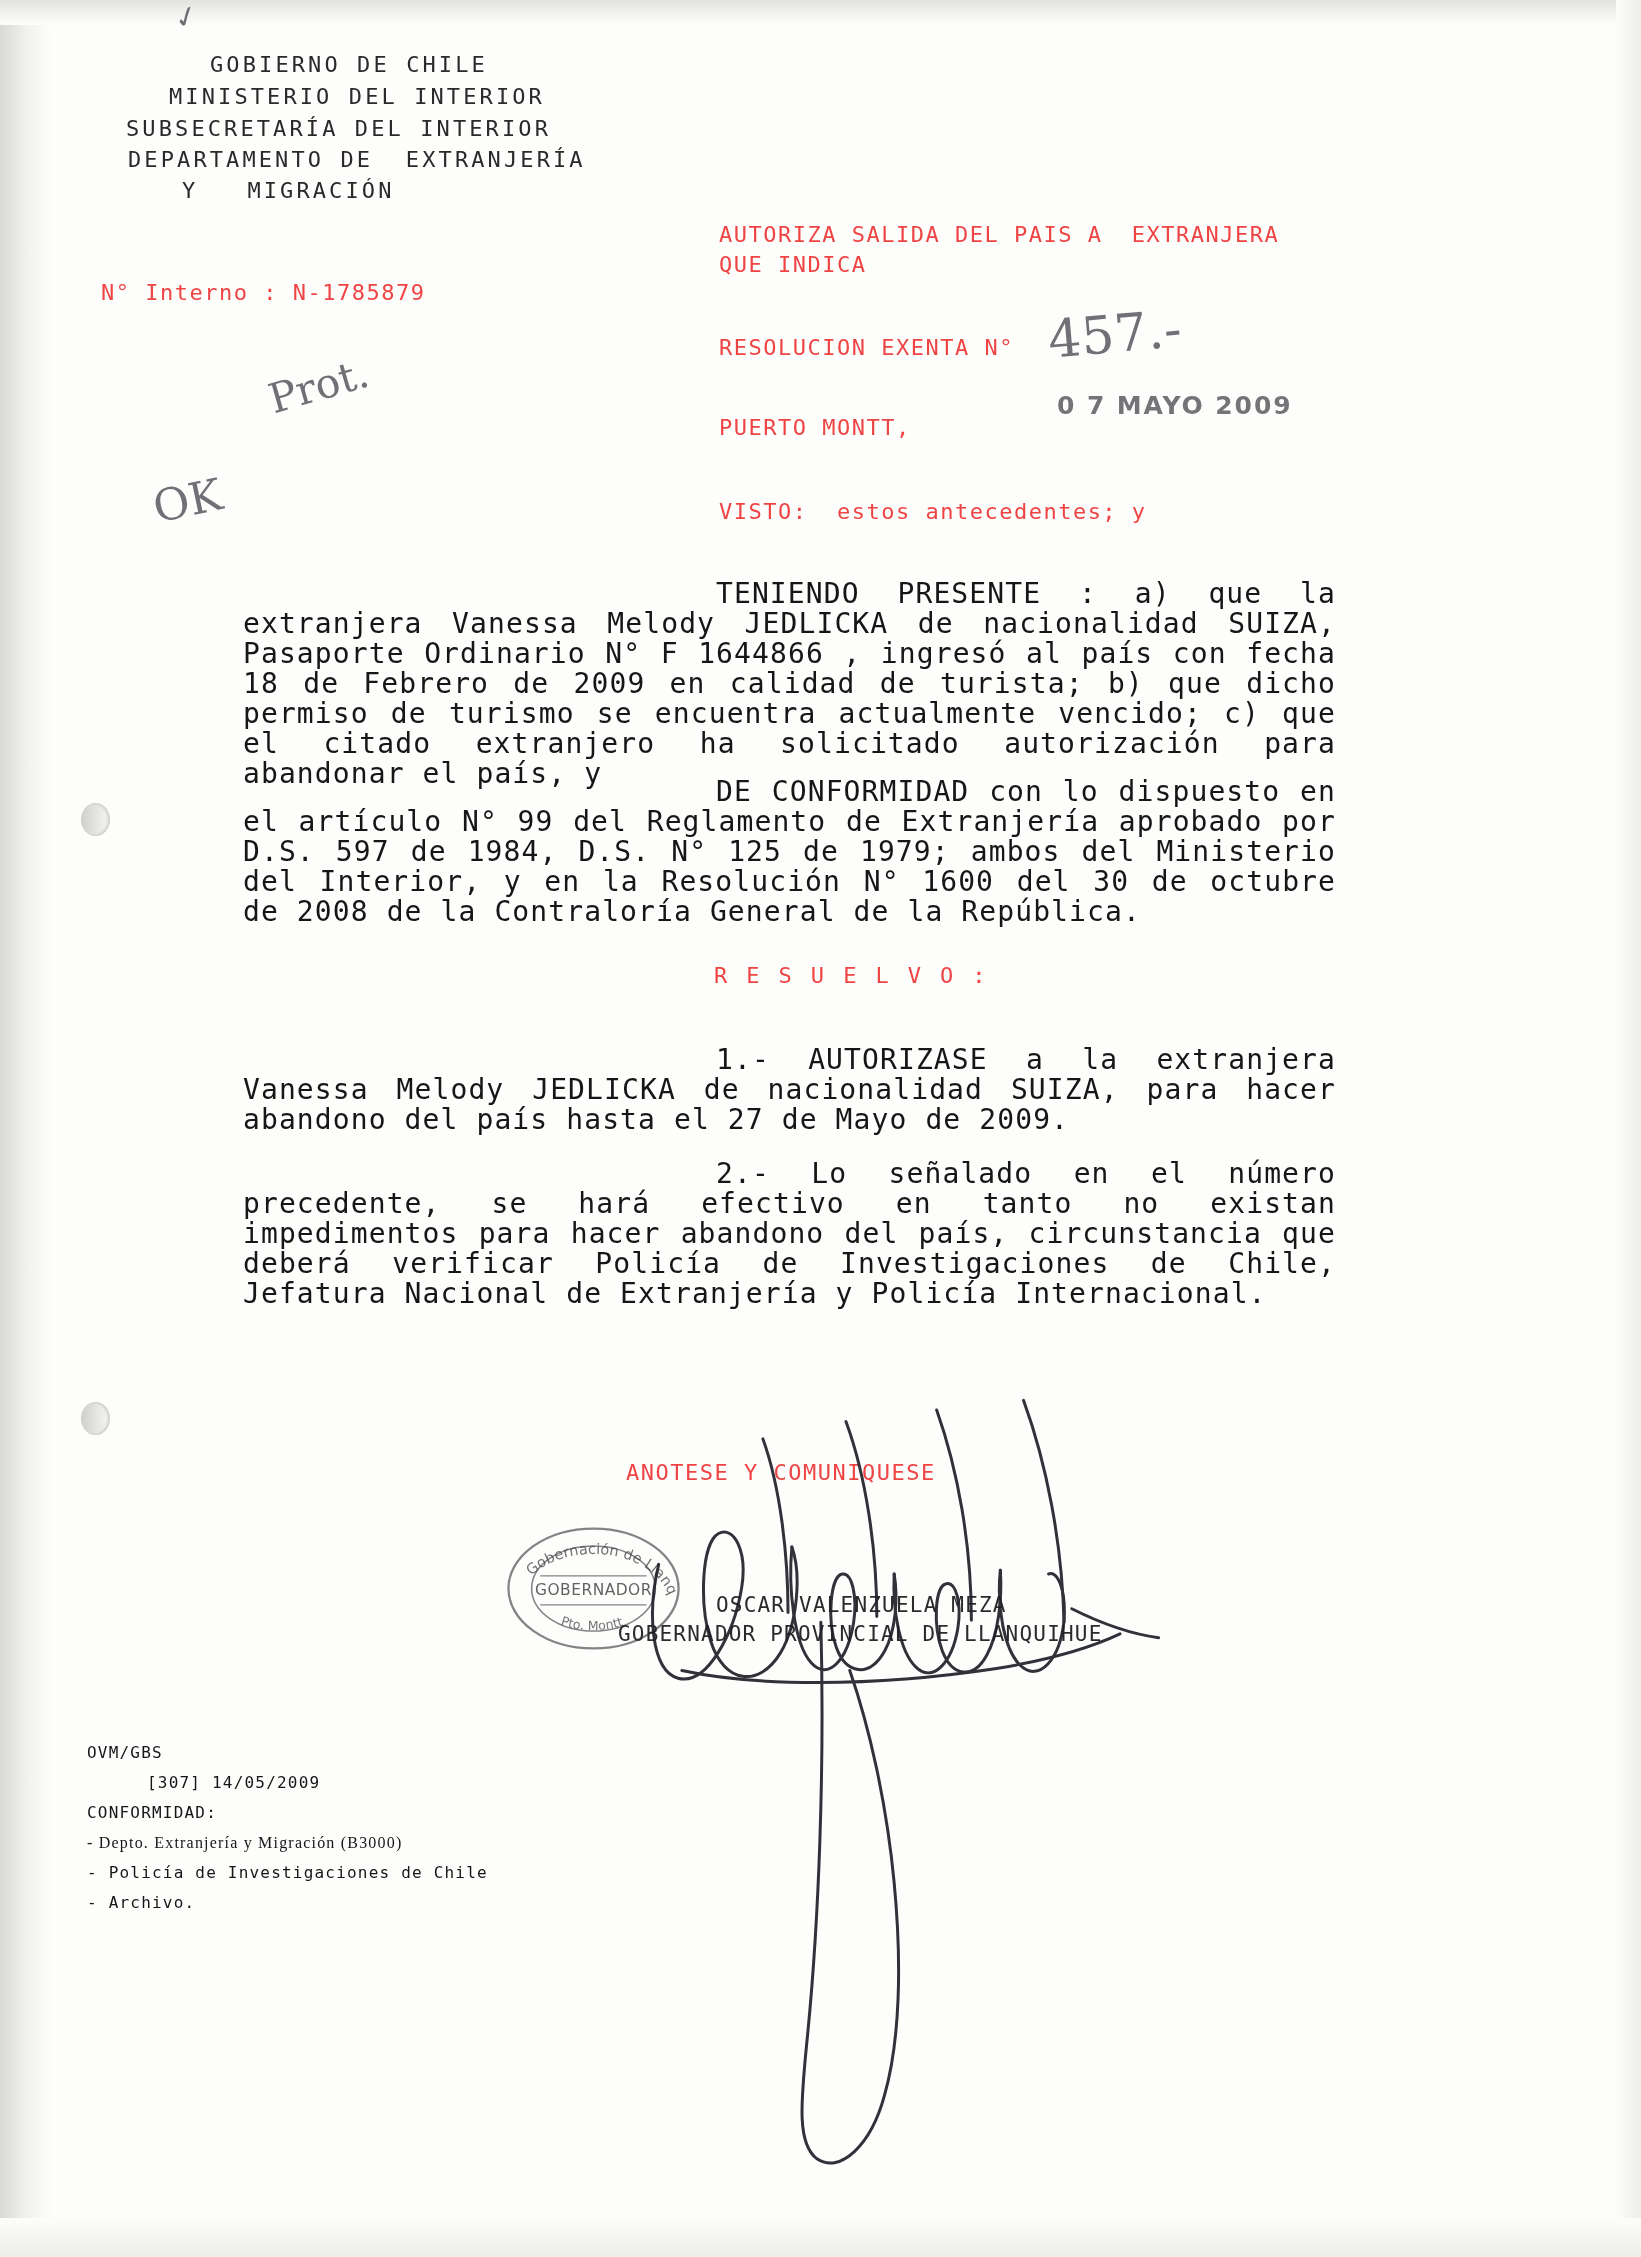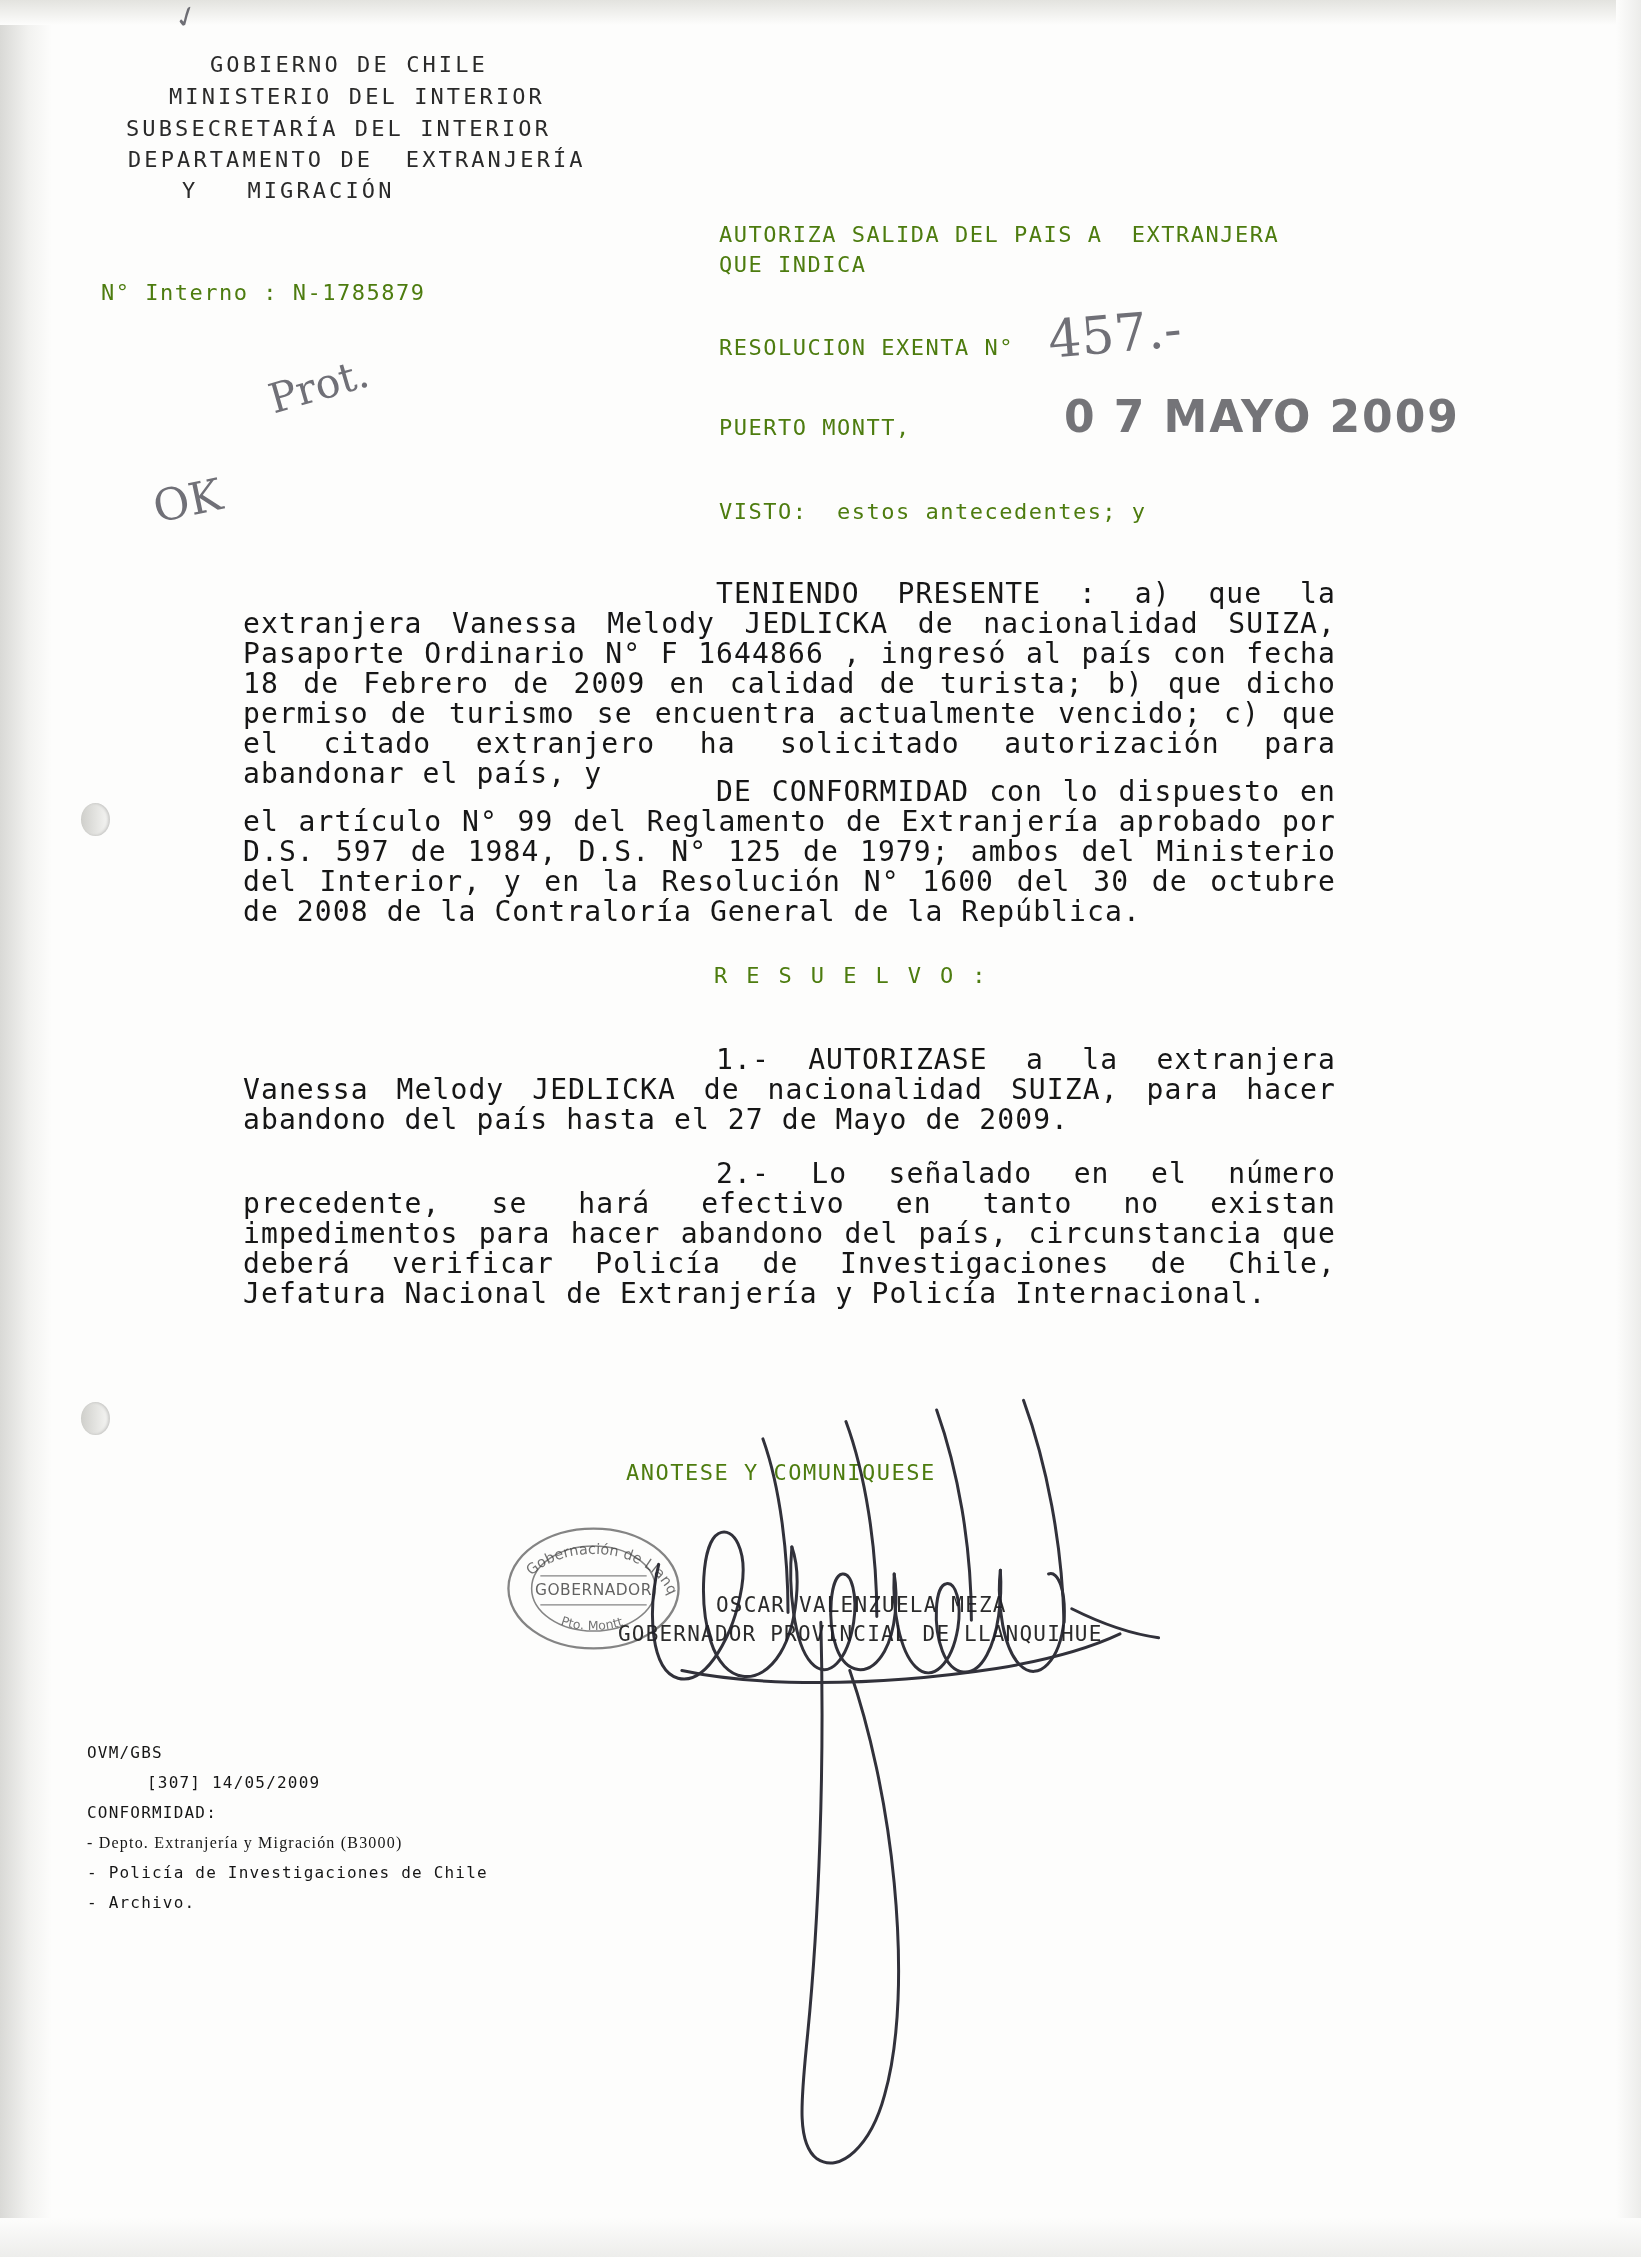--- a/index.html
+++ b/index.html
@@ -48,21 +48,21 @@
     pointer-events: none;
   }
 
   .txt {
     position: absolute;
     white-space: pre;
     font-family: "DejaVu Sans Mono", monospace;
     font-size: 22px;
     letter-spacing: 1.5px;
     line-height: 30px;
-    color: #4d7c0f;
+    color: #ef4444;
   }
   .blk {
     position: absolute;
     font-family: "DejaVu Sans Mono", monospace;
     font-size: 28px;
     letter-spacing: 1.1px;
     line-height: 30px;
     color: #161616;
     text-align: justify;
   }
@@ -76,26 +76,25 @@
     position: absolute;
     font-family: "DejaVu Serif", serif;
     color: #3a3a44;
     opacity: .72;
   }
 
   
   .stamp-date {
     position: absolute;
     font-family: "DejaVu Sans", sans-serif;
-    font-size: 44px;
+    font-size: 25px;
     letter-spacing: 1.9px;
     color: #57575c;
     opacity: .82;
     font-weight: bold;
-    margin-left: 7px;
   }
 
   
   .seal {
     position: absolute;
     width: 162px;
     height: 114px;
   }
   .seal svg { display: block; }
 

